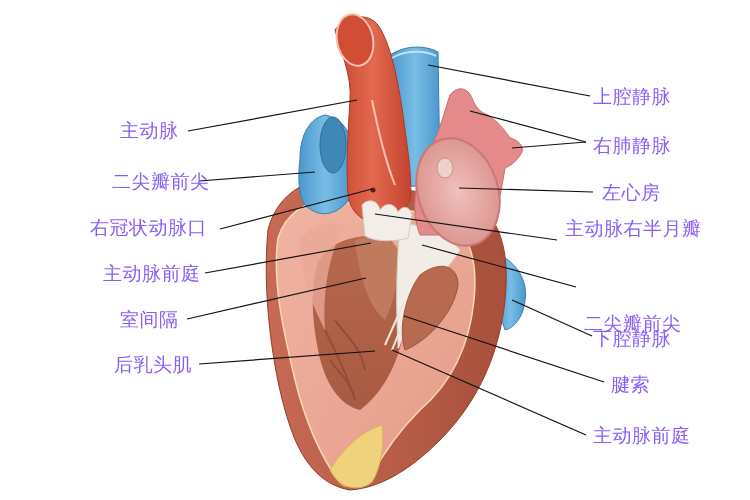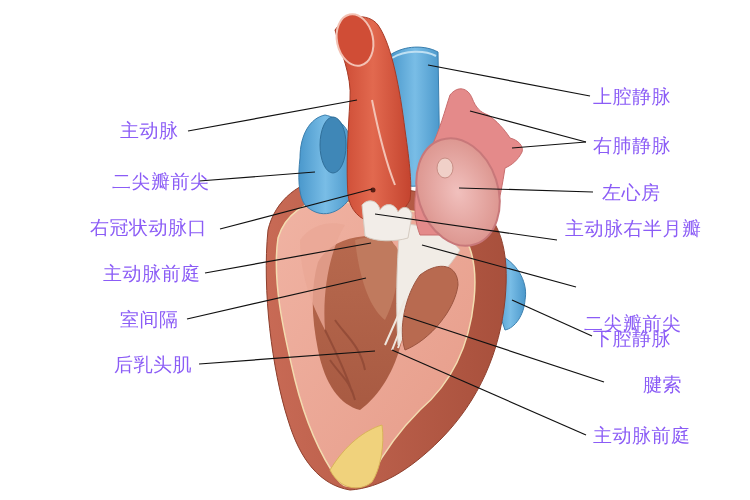--- a/index.html
+++ b/index.html
@@ -110,15 +110,15 @@
   <div class="label left" style="left:103px;top:263px;">主动脉前庭</div>
   <div class="label left" style="left:120px;top:309px;">室间隔</div>
   <div class="label left" style="left:114px;top:354px;">后乳头肌</div>
 
   <div class="label right" style="left:593px;top:86px;">上腔静脉</div>
   <div class="label right" style="left:593px;top:135px;">右肺静脉</div>
   <div class="label right" style="left:602px;top:182px;">左心房</div>
   <div class="label right" style="left:565px;top:218px;">主动脉右半月瓣</div>
   <div class="label right" style="left:584px;top:277px;margin-top:36px;">二尖瓣前尖</div>
   <div class="label right" style="left:593px;top:328px;">下腔静脉</div>
-  <div class="label right" style="left:611px;top:374px;margin-left:32px;">腱索</div>
+  <div class="label right" style="left:611px;top:374px;">腱索</div>
   <div class="label right" style="left:593px;top:425px;">主动脉前庭</div>
 </div>
 
 </body></html>

